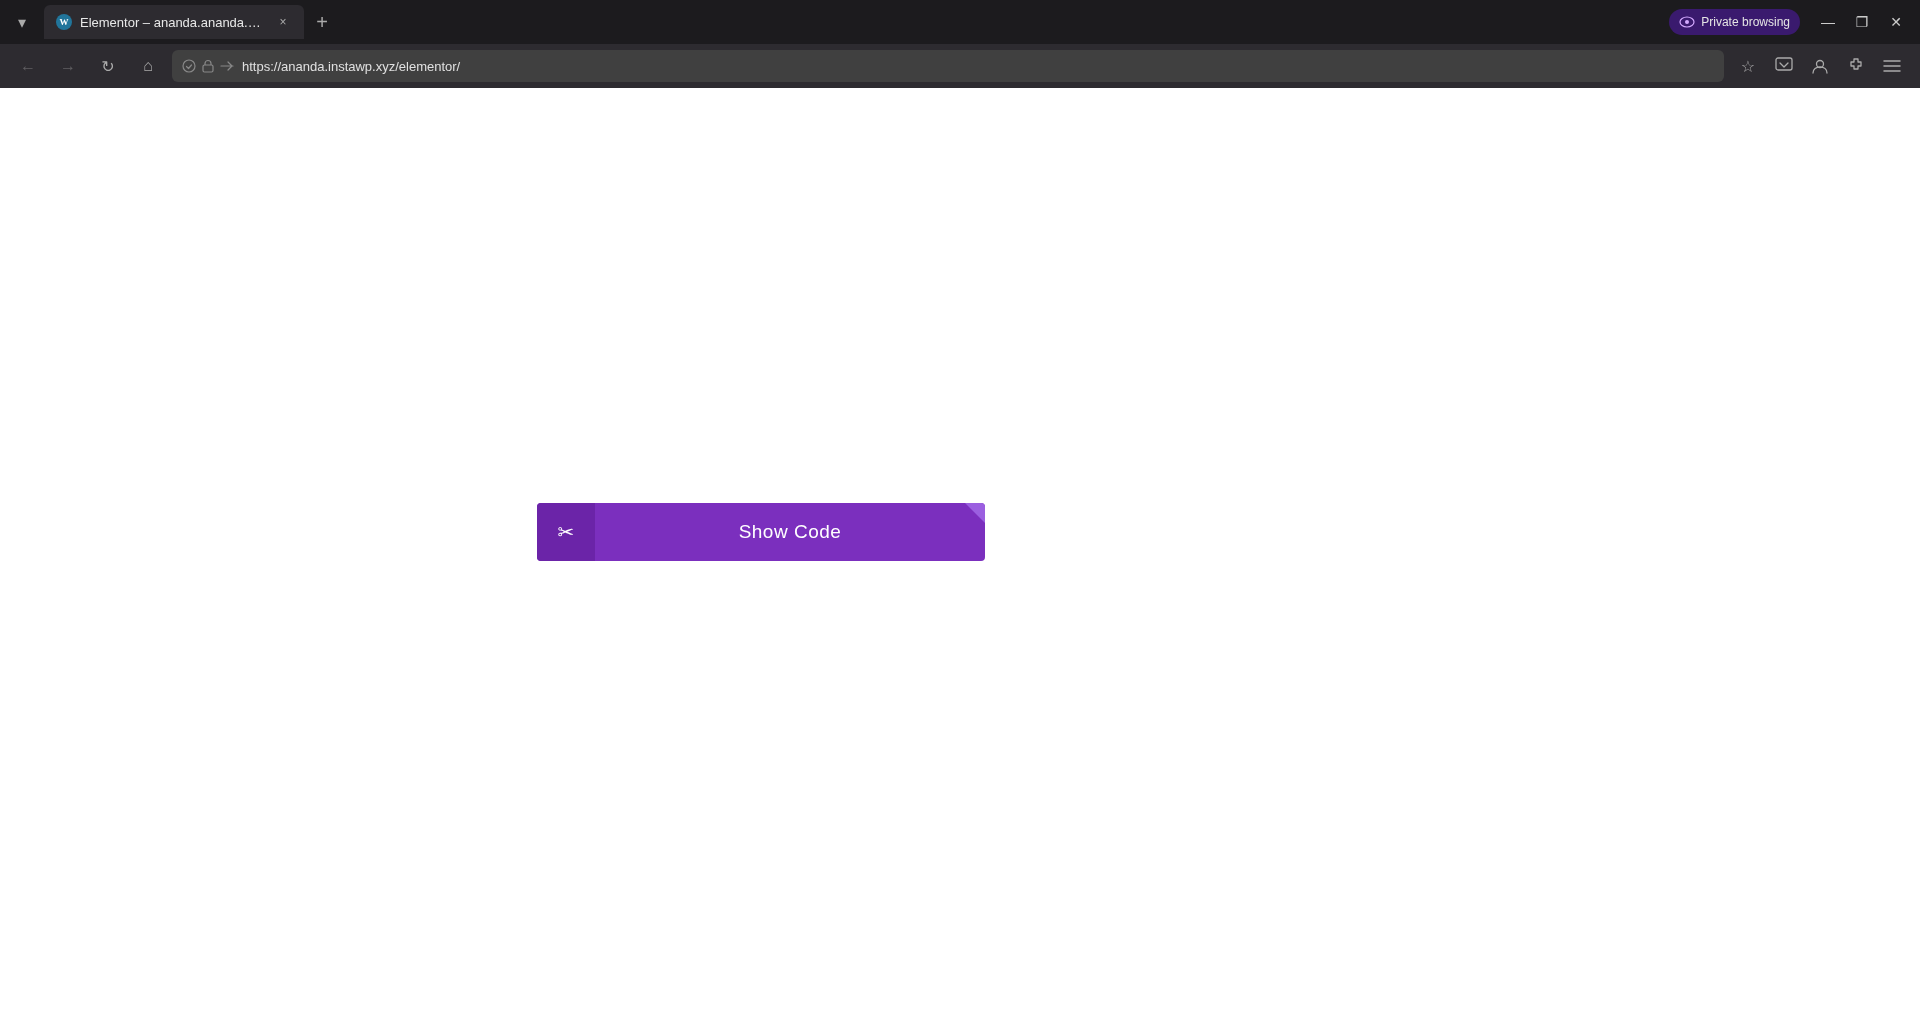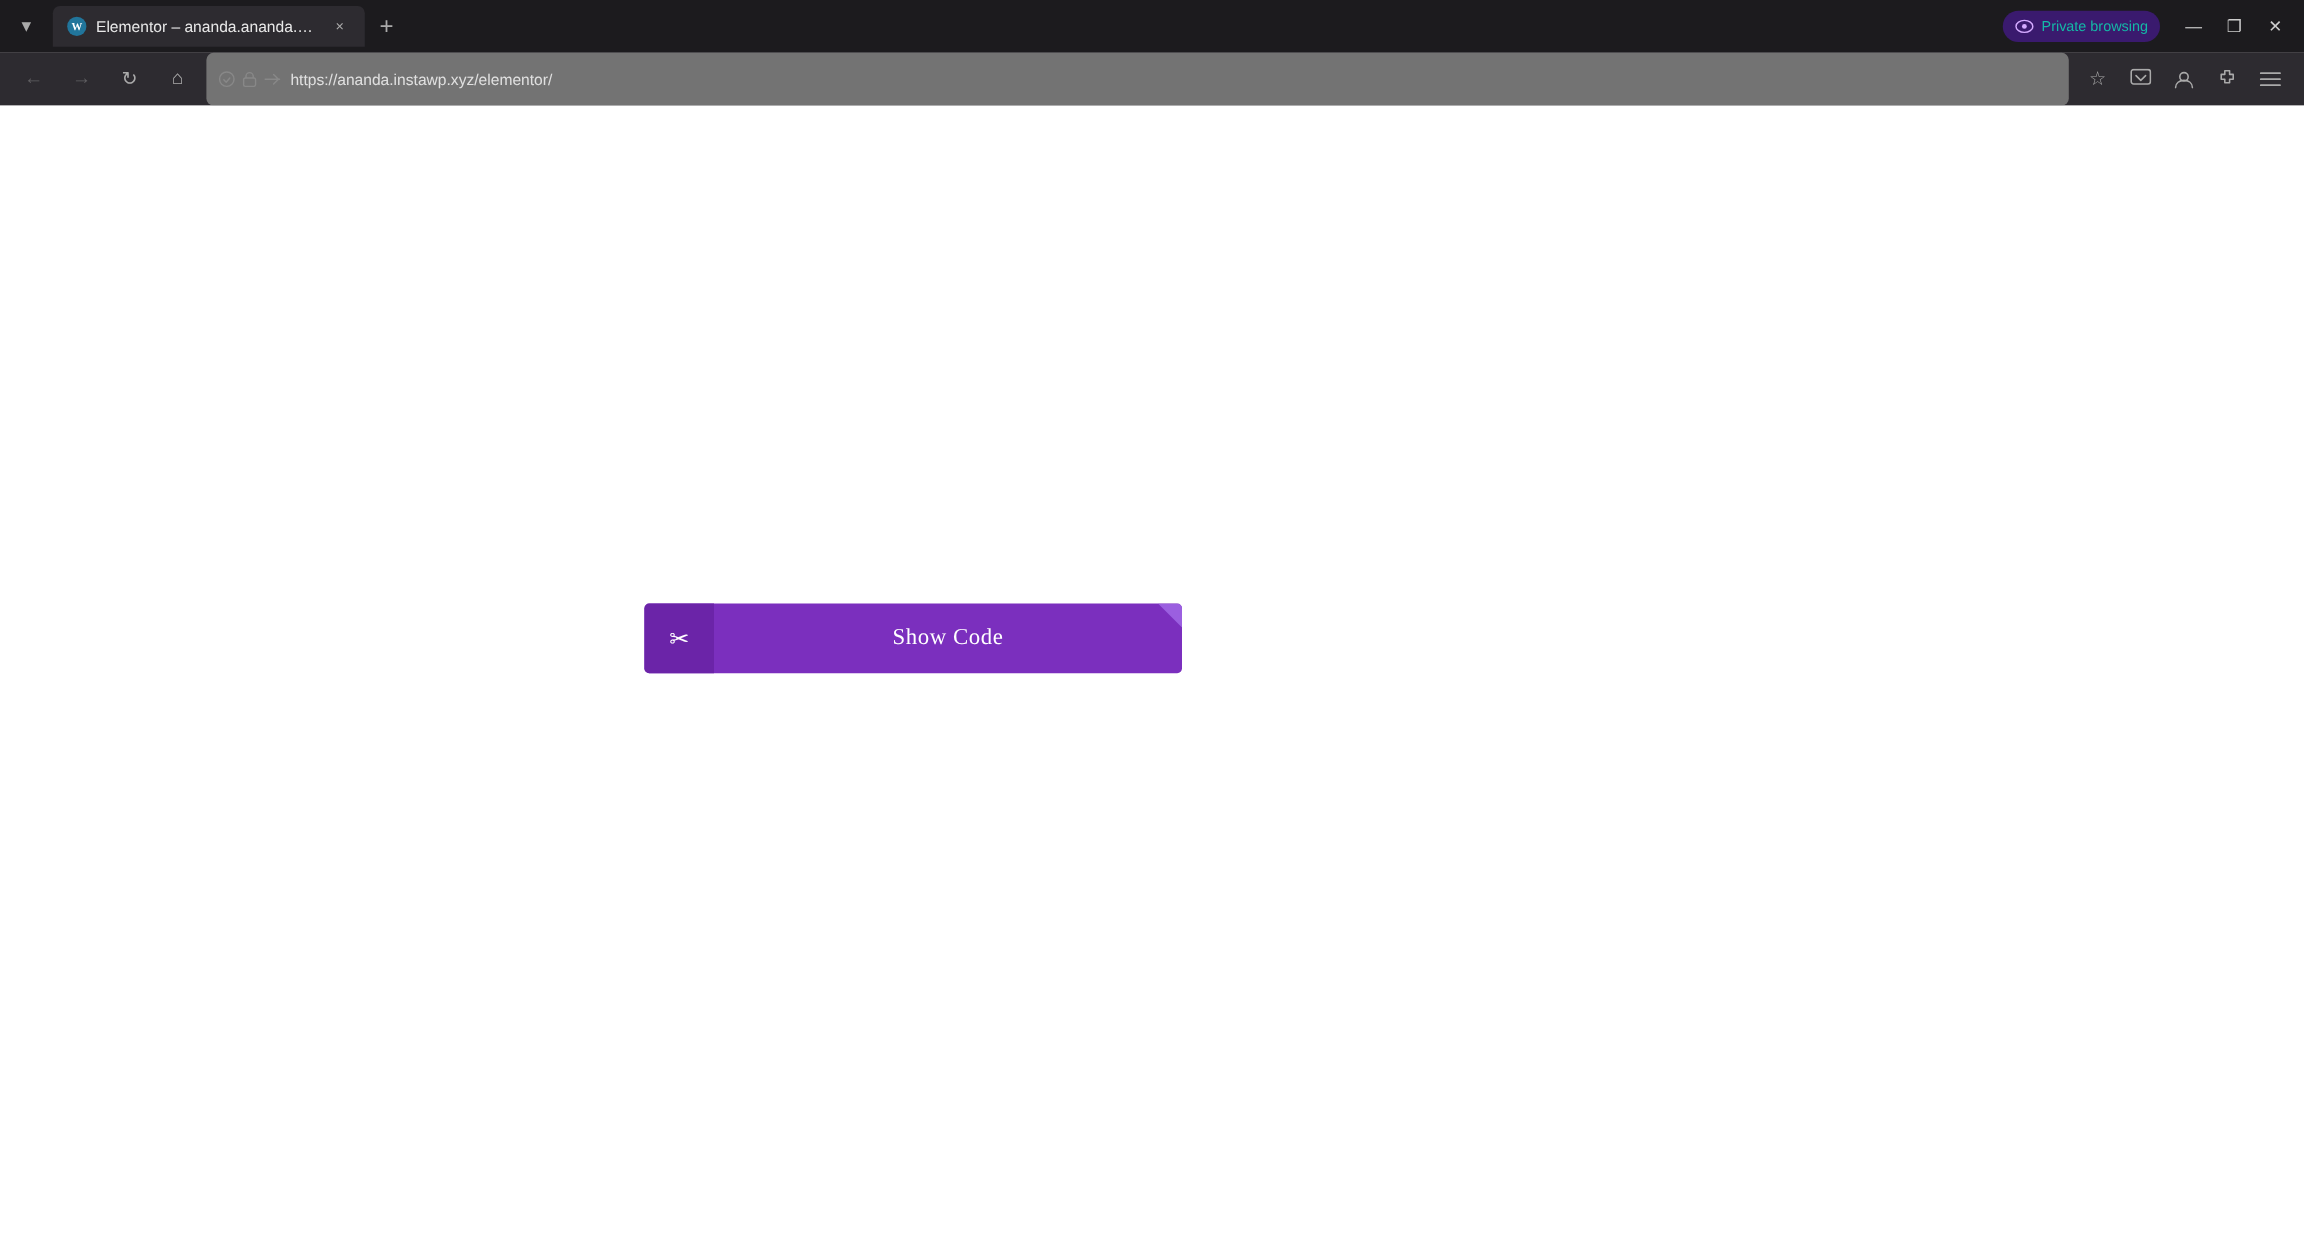--- a/index.html
+++ b/index.html
@@ -87,21 +87,21 @@
       margin-left: auto;
     }
 
     .private-browsing-indicator {
       display: flex;
       align-items: center;
       gap: 6px;
       background: #3a1a6e;
       border-radius: 14px;
       padding: 3px 10px;
-      color: #14b8a6;
+      color: #e5e5e5;
       font-size: 12px;
       height: 26px;
     }
 
     .private-icon {
       width: 16px;
       height: 16px;
     }
 
     .window-controls {
@@ -154,23 +154,23 @@
       cursor: pointer;
       color: #aaa;
       font-size: 16px;
     }
     .nav-btn.disabled { opacity: 0.4; cursor: default; }
 
     .address-bar-container {
       flex: 1;
       display: flex;
       align-items: center;
-      background: #737373;
+      background: #404040;
       border-radius: 6px;
-      height: 44px;
+      height: 32px;
       padding: 0 10px;
       gap: 8px;
     }
 
     .address-bar-icons {
       display: flex;
       align-items: center;
       gap: 6px;
     }
 
@@ -254,21 +254,20 @@
       font-size: 20px;
     }
 
     .show-code-label {
       flex: 1;
       text-align: center;
       color: #ffffff;
       font-size: 19px;
       font-weight: 400;
       letter-spacing: 0.5px;
-      font-family: Liberation Serif, serif;
     }
 
     .show-code-corner {
       position: absolute;
       top: 0;
       right: 0;
       width: 20px;
       height: 20px;
       background: #9b5fe0;
       clip-path: polygon(100% 0, 0 0, 100% 100%);

